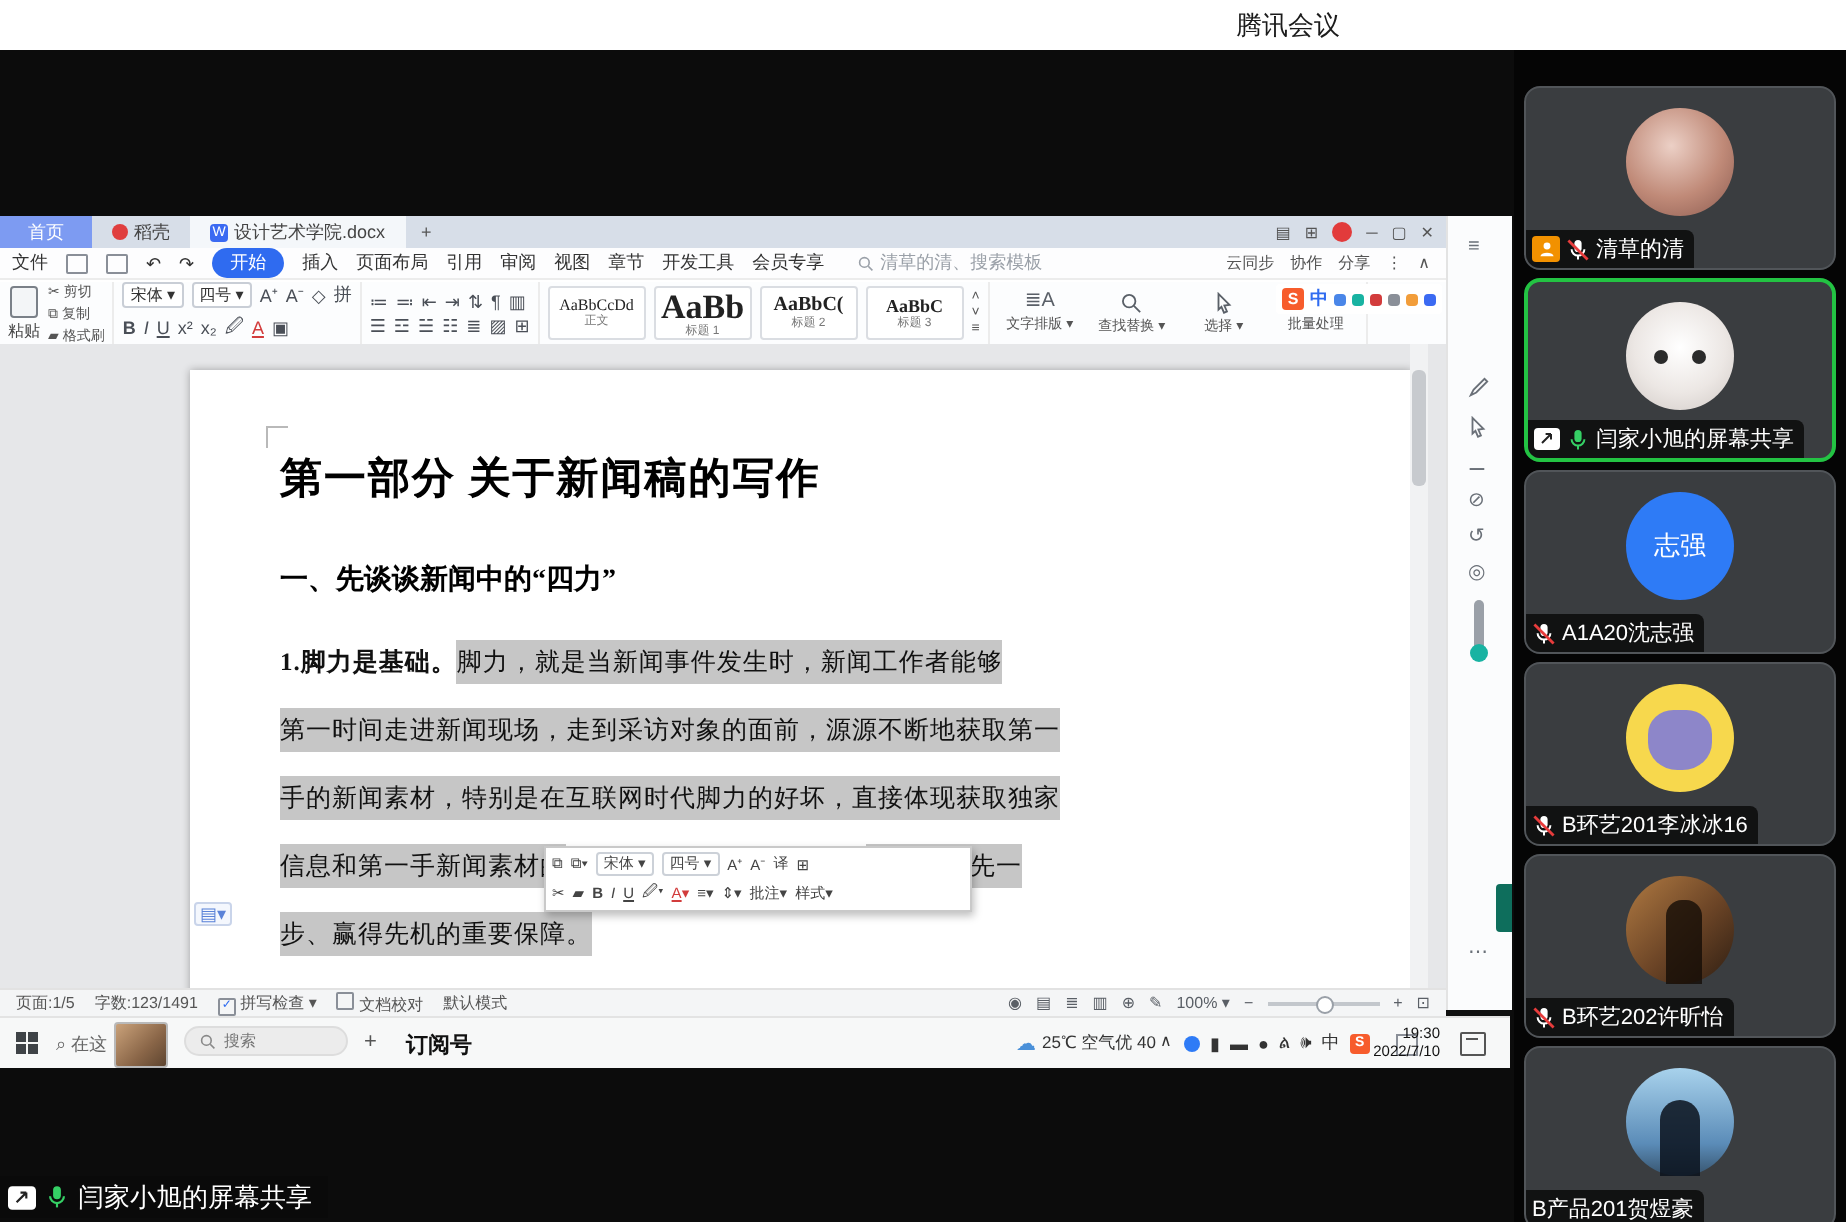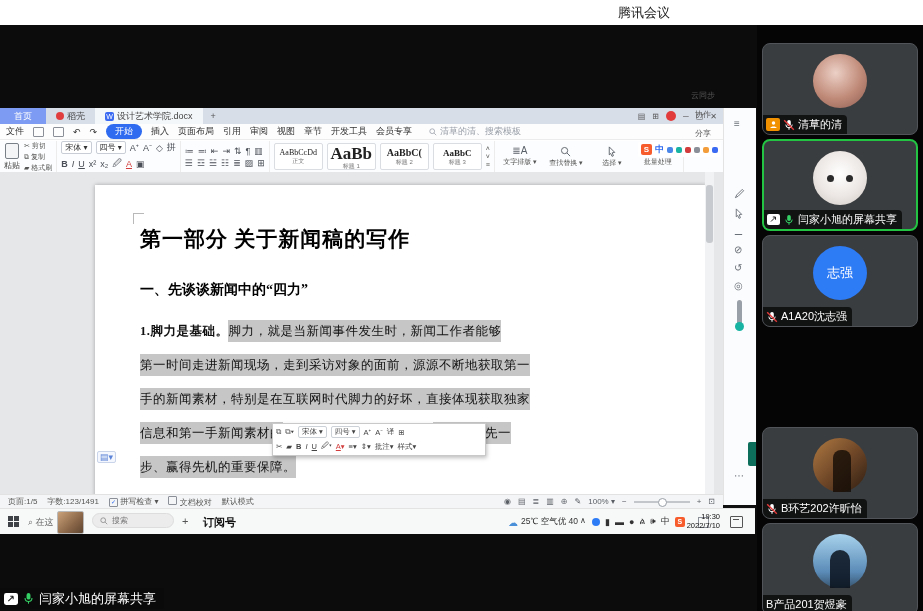--- a/index.html
+++ b/index.html
@@ -24,21 +24,21 @@
   .wicon{width:9px;height:9px;border-radius:2px;background:#3b6af2;color:#fff;font-size:7px;line-height:9px;text-align:center;display:inline-block;}
   .tab-plus{padding:0 8px;color:#555;}
   .winctl{margin-left:auto;display:flex;align-items:center;gap:7px;padding-right:6px;color:#555;font-size:8px;}
   .avatar-red{width:10px;height:10px;border-radius:50%;background:#e23b3b;display:inline-block;}
 
   .menubar{position:absolute;left:0;top:16px;width:723px;height:16px;background:#fdfdfe;border-bottom:1px solid #ececec;display:flex;align-items:center;gap:9px;padding-left:6px;box-sizing:border-box;font-size:9px;}
   .qicon{display:inline-block;width:9px;height:8px;border:1px solid #8a8f98;border-radius:1px;}
   .pill-start{background:#2f6bf0;color:#fff;border-radius:8px;padding:1px 9px;font-size:9px;}
   .menu-item{color:#333;}
   .msearch{color:#9aa0a8;display:flex;align-items:center;gap:3px;margin-left:8px;}
-  .mact{margin-left:auto;display:flex;align-items:center;gap:8px;color:#555;font-size:8px;padding-right:8px;flex-direction:column;}
+  .mact{margin-left:auto;display:flex;align-items:center;gap:8px;color:#555;font-size:8px;padding-right:8px;}
 
   .ribbon{position:absolute;left:0;top:33px;width:723px;height:31px;background:#fcfdfe;border-bottom:1px solid #e5e5e5;display:flex;align-items:stretch;font-size:8px;color:#444;}
   .rgroup{display:flex;align-items:center;padding:0 4px;border-right:1px solid #ececec;gap:4px;}
   .paste-big{display:flex;flex-direction:column;align-items:center;justify-content:center;gap:1px;}
   .clip{width:12px;height:14px;border:1px solid #7a8088;border-radius:2px;background:#f3f5f7;}
   .mini-col{display:flex;flex-direction:column;justify-content:center;gap:1px;font-size:7px;color:#555;}
   .two-rows{display:flex;flex-direction:column;justify-content:center;gap:2px;}
   .rrow{display:flex;align-items:center;gap:4px;}
   .selbox{border:1px solid #c9ced6;background:#fff;border-radius:2px;padding:0 3px;font-size:8px;color:#333;height:11px;line-height:11px;}
   .g{font-size:9px;color:#4a4f57;}
@@ -488,20 +488,32 @@
           <svg width="12" height="12" viewBox="0 0 12 12">
               <rect x="4.2" y="1" width="3.6" height="6" rx="1.8" fill="#fff"></rect>
               <path d="M2.8 5.6a3.2 3.2 0 0 0 6.4 0" fill="none" stroke="#fff"></path>
               <line x1="6" y1="8.8" x2="6" y2="10.8" stroke="#fff"></line>
               <line x1="1.2" y1="1.2" x2="10.8" y2="10.8" stroke="#e73c3c" stroke-width="1.4"></line>
             </svg>
           <span class="pname">A1A20沈志强</span>
         </div>
       </div>
 
+      <div class="tile" style="top:306px;">
+        <div class="pav av4"></div>
+        <div class="pbadge">
+          <svg width="12" height="12" viewBox="0 0 12 12">
+              <rect x="4.2" y="1" width="3.6" height="6" rx="1.8" fill="#fff"></rect>
+              <path d="M2.8 5.6a3.2 3.2 0 0 0 6.4 0" fill="none" stroke="#fff"></path>
+              <line x1="6" y1="8.8" x2="6" y2="10.8" stroke="#fff"></line>
+              <line x1="1.2" y1="1.2" x2="10.8" y2="10.8" stroke="#e73c3c" stroke-width="1.4"></line>
+            </svg>
+          <span class="pname">B环艺201李冰冰16</span>
+        </div>
+      </div>
 
       <div class="tile" style="top:402px;">
         <div class="pav av5"></div>
         <div class="pbadge">
           <svg width="12" height="12" viewBox="0 0 12 12">
               <rect x="4.2" y="1" width="3.6" height="6" rx="1.8" fill="#fff"></rect>
               <path d="M2.8 5.6a3.2 3.2 0 0 0 6.4 0" fill="none" stroke="#fff"></path>
               <line x1="6" y1="8.8" x2="6" y2="10.8" stroke="#fff"></line>
               <line x1="1.2" y1="1.2" x2="10.8" y2="10.8" stroke="#e73c3c" stroke-width="1.4"></line>
             </svg>

